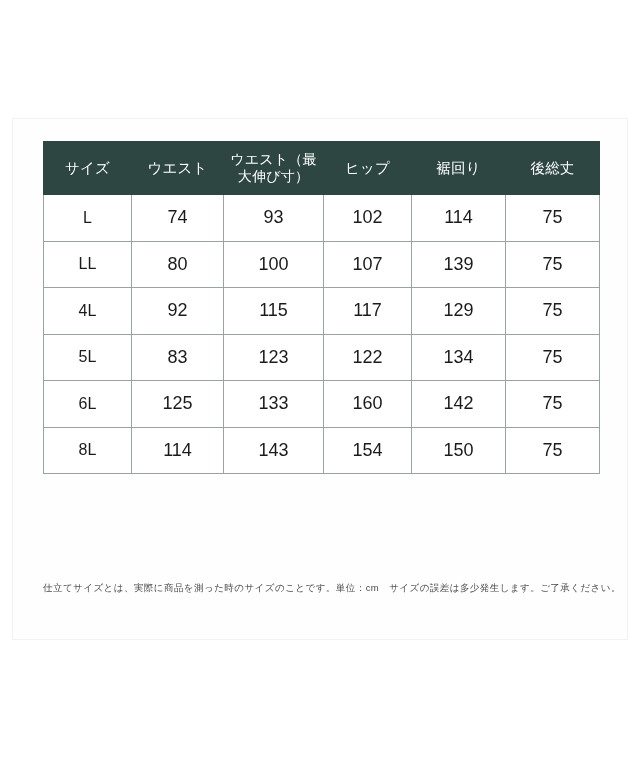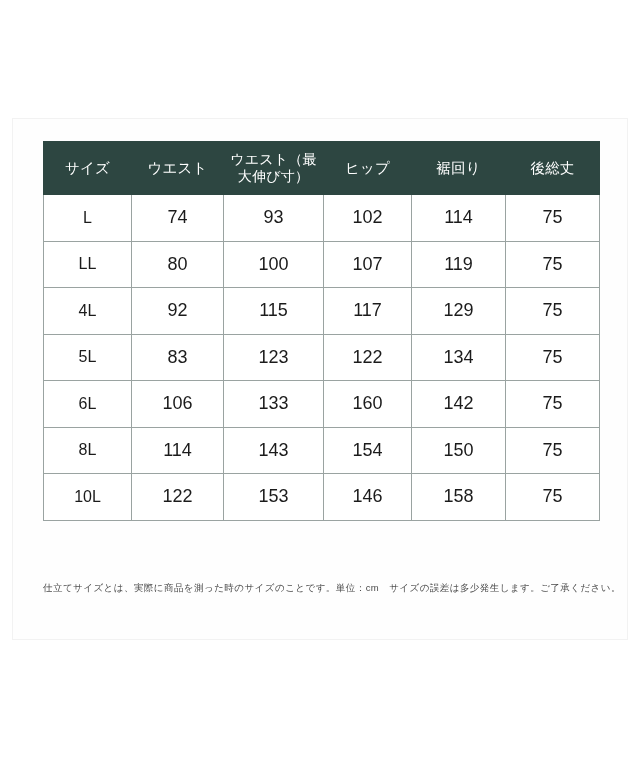--- a/index.html
+++ b/index.html
@@ -121,61 +121,53 @@
         <td>93</td>
         <td>102</td>
         <td>114</td>
         <td>75</td>
       </tr>
       <tr>
         <td class="size-cell">LL</td>
         <td>80</td>
         <td>100</td>
         <td>107</td>
-        <td>119</td>
+        <td>139</td>
         <td>75</td>
       </tr>
       <tr>
         <td class="size-cell">4L</td>
         <td>92</td>
         <td>115</td>
         <td>117</td>
         <td>129</td>
         <td>75</td>
       </tr>
       <tr>
         <td class="size-cell">5L</td>
         <td>83</td>
         <td>123</td>
         <td>122</td>
         <td>134</td>
         <td>75</td>
       </tr>
       <tr>
         <td class="size-cell">6L</td>
-        <td>106</td>
+        <td>125</td>
         <td>133</td>
         <td>160</td>
         <td>142</td>
         <td>75</td>
       </tr>
       <tr>
         <td class="size-cell">8L</td>
         <td>114</td>
         <td>143</td>
         <td>154</td>
         <td>150</td>
         <td>75</td>
       </tr>
-      <tr>
-        <td class="size-cell">10L</td>
-        <td>122</td>
-        <td>153</td>
-        <td>146</td>
-        <td>158</td>
-        <td>75</td>
-      </tr>
     </tbody>
   </table>
 
   <div class="note">仕立てサイズとは、実際に商品を測った時のサイズのことです。単位：cm　サイズの誤差は多少発生します。ご了承ください。</div>
 
 </div>
 
 </body></html>

